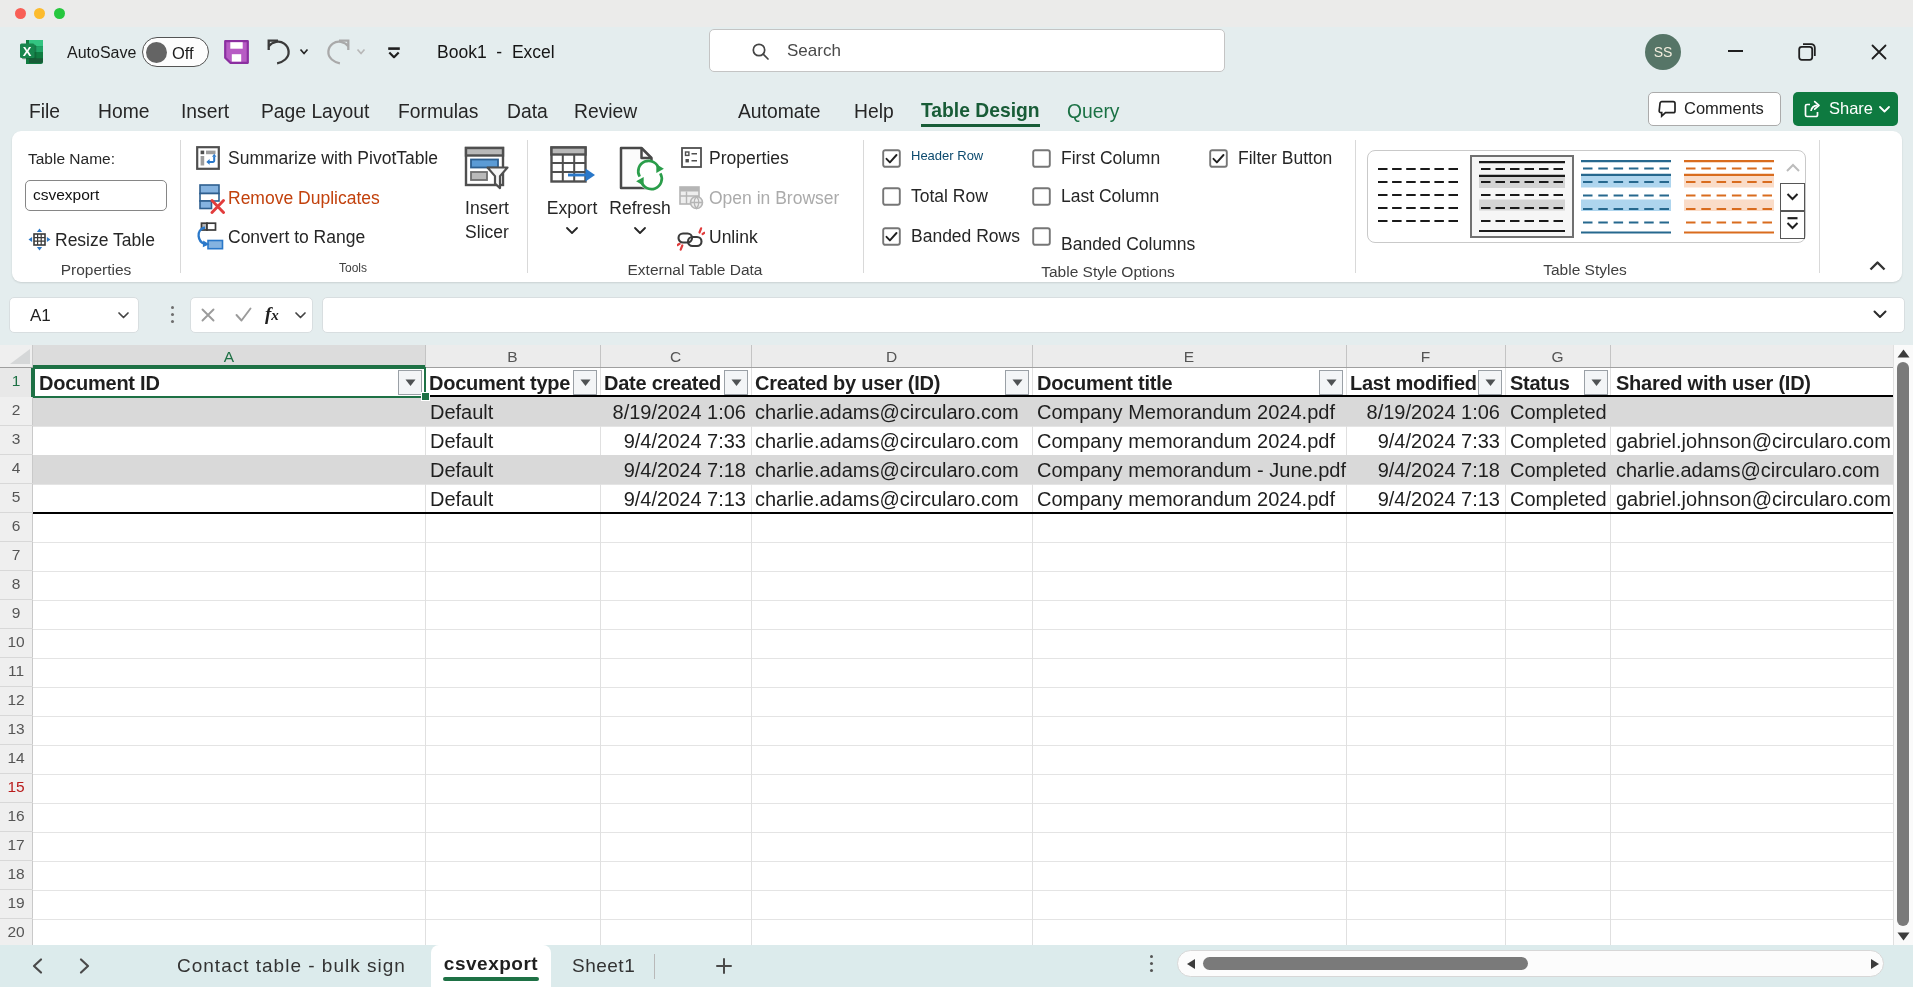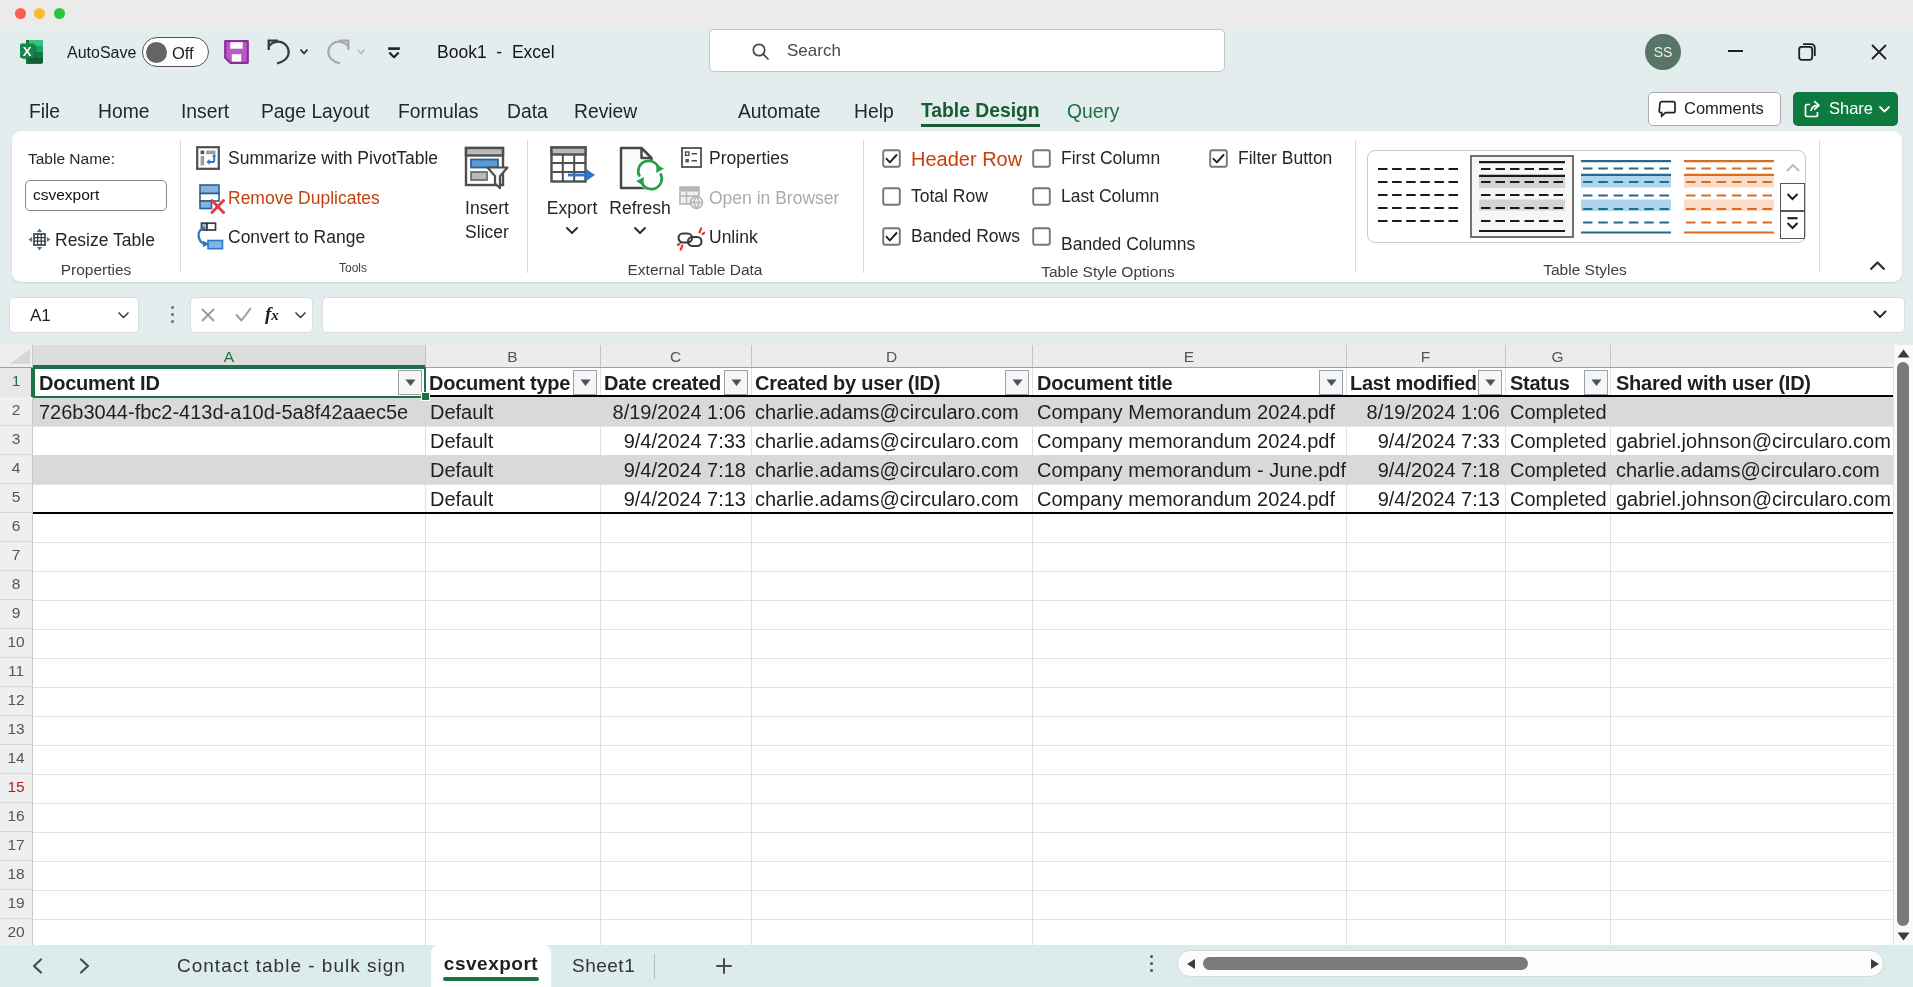--- a/index.html
+++ b/index.html
@@ -207,21 +207,21 @@
 <path d="M5.3 23 l-1.6 4.2" transform="translate(0,-1.5)"></path>
         <path d="M2.6 19.8 l-2 1.2"></path>
 </g>
 </svg>
 <div class="tx" style="left:709px;top:227px;font-size:17.5px;color:#262626;">Unlink</div>
 <div class="tx" style="left:695px;top:261px;font-size:15.5px;color:#3f3f3f;transform:translateX(-50%);">External Table Data</div>
 <svg class="a" style="left:882px;top:149px;" width="19" height="19" viewBox="0 0 19 19">
 <rect x="1.2" y="1.2" width="16.6" height="16.6" rx="2" fill="#fff" stroke="#767676" stroke-width="1.9"></rect>
       <path d="M4.5 9.8 l3.4 3.6 l6.6 -7.4" fill="none" stroke="#1f1f1f" stroke-width="1.9" stroke-linecap="round" stroke-linejoin="round"></path>
     </svg>
-<div class="tx" style="left:911px;top:148px;font-size:20px;color:#c2410c;">Header Row</div>
+<div class="tx" style="left:911px;top:148px;font-size:13px;color:#0c4a6e;">Header Row</div>
 <svg class="a" style="left:882px;top:187px;" width="19" height="19" viewBox="0 0 19 19">
 <rect x="1.2" y="1.2" width="16.6" height="16.6" rx="2" fill="#fff" stroke="#767676" stroke-width="1.9"></rect>
     </svg>
 <div class="tx" style="left:911px;top:186px;font-size:17.5px;color:#262626;">Total Row</div>
 <svg class="a" style="left:882px;top:227px;" width="19" height="19" viewBox="0 0 19 19">
 <rect x="1.2" y="1.2" width="16.6" height="16.6" rx="2" fill="#fff" stroke="#767676" stroke-width="1.9"></rect>
       <path d="M4.5 9.8 l3.4 3.6 l6.6 -7.4" fill="none" stroke="#1f1f1f" stroke-width="1.9" stroke-linecap="round" stroke-linejoin="round"></path>
     </svg>
 <div class="tx" style="left:911px;top:226px;font-size:17.5px;color:#262626;text-align:right;">Banded Rows</div>
 <svg class="a" style="left:1032px;top:149px;" width="19" height="19" viewBox="0 0 19 19">
@@ -450,21 +450,20 @@
 <div class="a" style="left:1478px;top:370px;width:24px;height:25px;background:#f3f5f7;
  border:1px solid #9aa0a6;box-sizing:border-box;"></div>
 <svg class="a" style="left:1485px;top:379px;" width="11" height="8" viewBox="0 0 11 8">
 <path d="M0.5 0.5 h10 L5.5 7 z" fill="#4f5254"></path>
     </svg>
 <div class="a" style="left:1584px;top:370px;width:24px;height:25px;background:#f3f5f7;
  border:1px solid #9aa0a6;box-sizing:border-box;"></div>
 <svg class="a" style="left:1591px;top:379px;" width="11" height="8" viewBox="0 0 11 8">
 <path d="M0.5 0.5 h10 L5.5 7 z" fill="#4f5254"></path>
     </svg>
-<div class="tx" style="left:39px;top:401px;font-size:20px;">726b3044-fbc2-413d-a10d-5a8f42aaec5e</div>
 <div class="tx" style="left:430px;top:401px;font-size:20px;">Default</div>
 <div class="tx" style="left:746px;top:401px;font-size:20px;transform:translateX(-100%);">8/19/2024 1:06</div>
 <div class="tx" style="left:755px;top:401px;font-size:20px;">charlie.adams@circularo.com</div>
 <div class="tx" style="left:1037px;top:401px;font-size:20px;">Company Memorandum 2024.pdf</div>
 <div class="tx" style="left:1500px;top:401px;font-size:20px;transform:translateX(-100%);">8/19/2024 1:06</div>
 <div class="tx" style="left:1510px;top:401px;font-size:20px;">Completed</div>
 <div class="tx" style="left:430px;top:430px;font-size:20px;">Default</div>
 <div class="tx" style="left:746px;top:430px;font-size:20px;transform:translateX(-100%);">9/4/2024 7:33</div>
 <div class="tx" style="left:755px;top:430px;font-size:20px;">charlie.adams@circularo.com</div>
 <div class="tx" style="left:1037px;top:430px;font-size:20px;">Company memorandum 2024.pdf</div>

